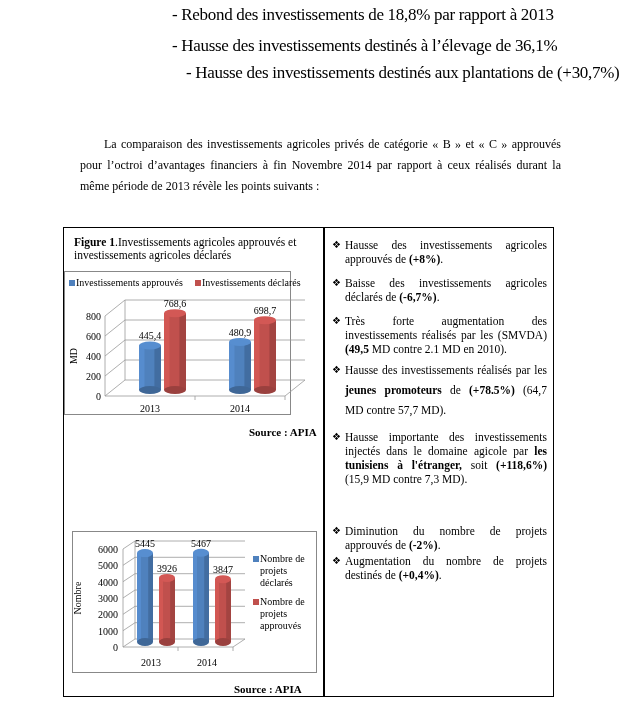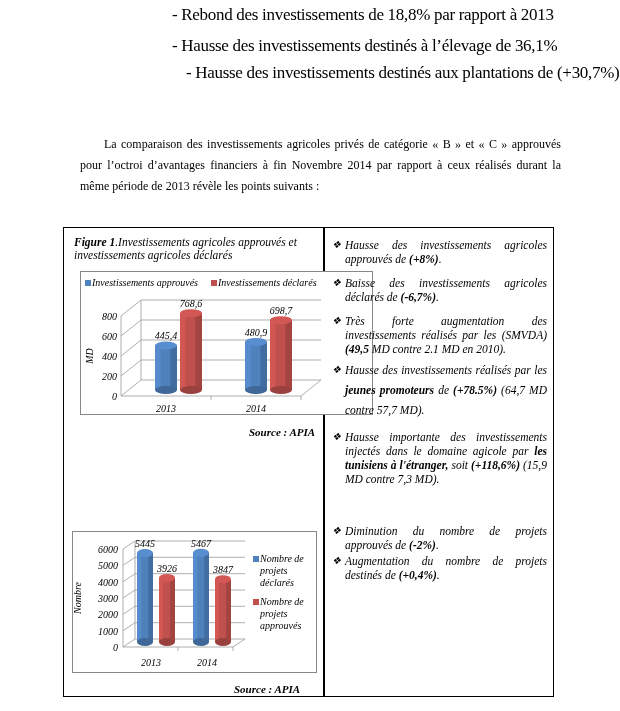--- a/index.html
+++ b/index.html
@@ -1,20 +1,20 @@
 <!DOCTYPE html>
 <html><head>
 <meta charset="utf-8">
 <style>
   html,body{margin:0;padding:0;background:#fff;}
   body{width:620px;height:711px;position:relative;overflow:hidden;font-family:"Liberation Serif","DejaVu Serif",serif;color:#000;}
   .bullet-head{position:absolute;font-weight:normal;font-size:17px;white-space:nowrap;letter-spacing:-0.3px;}
   .para{position:absolute;left:80px;width:481px;font-size:12px;line-height:21px;text-align:justify;}
   .para .indent{display:inline-block;width:24px;}
-  .tbl{position:absolute;left:63px;top:227px;width:491px;height:470px;border:1.5px solid #000;box-sizing:border-box;font-style:italic;}
+  .tbl{position:absolute;left:63px;top:227px;width:491px;height:470px;border:1.5px solid #000;box-sizing:border-box;}
   .divider{position:absolute;left:259px;top:0;width:1.5px;height:100%;background:#000;}
   .fig-title{position:absolute;left:10px;font-size:11.5px;line-height:13px;}
   .fig-title b{font-weight:bold;}
   .chart-box{position:absolute;border:1px solid #888;background:#fff;box-sizing:border-box;}
   .source{position:absolute;font-size:11px;font-weight:bold;}
   .right-col{position:absolute;left:268px;top:10px;width:215px;font-size:11.5px;line-height:14px;}
   .item{position:relative;padding-left:13px;text-align:justify;margin-bottom:10px;}
   .item .mark{position:absolute;left:0;top:0;font-size:10px;}
   svg text{font-family:"Liberation Serif","DejaVu Serif",serif;}
 </style>
@@ -28,21 +28,21 @@
 <div class="para" style="top:134px;">
   <span class="indent"></span><span>La comparaison des investissements agricoles privés de catégorie « B » et « C » approuvés pour l’octroi d’avantages financiers à fin Novembre 2014 par rapport à ceux réalisés durant la même période de 2013 révèle  les points suivants :</span>
 </div>
 
 <div class="tbl">
   <div class="divider"></div>
 
   <div class="fig-title" style="top:8px;width:240px;">
     <b>Figure 1</b><span>.Investissements agricoles approuvés et investissements agricoles déclarés</span>
   </div>
-  <div class="chart-box" style="left:16px;top:43px;width:293px;height:144px;">
+  <div class="chart-box" style="left:0;top:43px;width:227px;height:144px;">
     <svg width="245" height="144" viewBox="0 0 245 144">
 
       <rect x="4" y="8" width="6" height="6" fill="#4f81bd"></rect>
       <text x="11" y="14" font-size="10" id="f1-leg0">Investissements approuvés</text>
       <rect x="130" y="8" width="6" height="6" fill="#c0504d"></rect>
       <text x="137" y="14" font-size="10" id="f1-leg1">Investissements déclarés</text>
 
       <g stroke="#999" stroke-width="0.8" fill="none">
         <line x1="40" y1="124" x2="60" y2="108"></line>
         <line x1="60" y1="108" x2="60" y2="28"></line>

